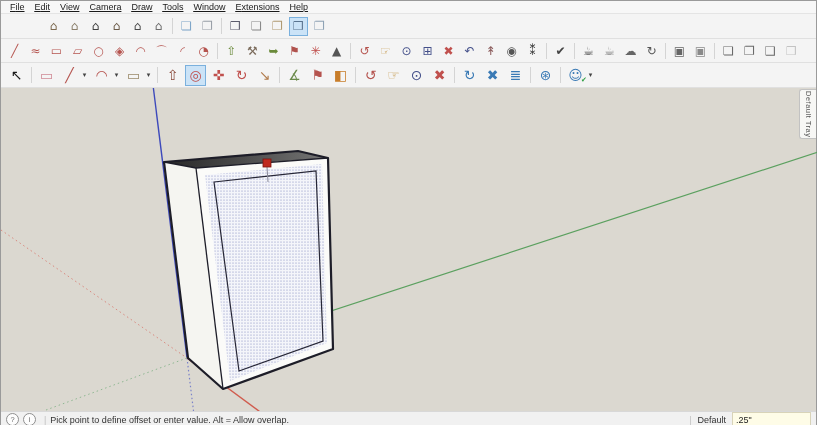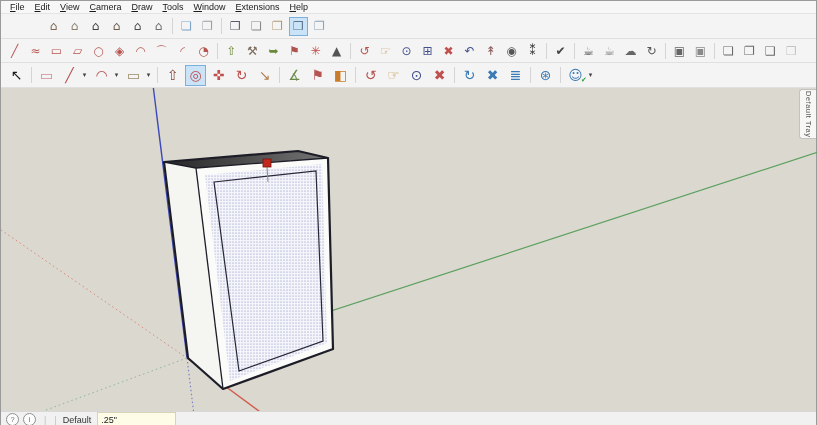--- a/index.html
+++ b/index.html
@@ -1,20 +1,20 @@
 <!DOCTYPE html>
 <html><head>
 <meta charset="utf-8">
 <style>
   html,body{margin:0;padding:0;}
   body{width:817px;height:425px;overflow:hidden;font-family:"Liberation Sans",sans-serif;background:#fff;}
   #window{width:817px;height:425px;box-sizing:border-box;border:1px solid #9a9a9a;display:flex;flex-direction:column;}
   
   #menu-bar{height:12px;flex:0 0 12px;display:flex;align-items:center;padding-left:4px;background:#f7f7f7;border-bottom:1px solid #e4e4e4;font-size:9px;}
-  .menu-item{padding:0 5px;color:#1a1a1a;cursor:default;white-space:nowrap;}
+  .menu-item{padding:0 5px;color:#1a1a1a;cursor:default;white-space:nowrap;text-decoration:underline;}
   .menu-item u{text-decoration:underline;}
   
   .toolbar{display:flex;align-items:center;background:#f4f4f4;border-bottom:1px solid #e0e0e0;flex:0 0 auto;}
   #toolbar-row1{height:24px;padding-left:42px;}
   #toolbar-row2{height:23px;padding-left:3px;}
   #toolbar-row3{height:24px;padding-left:4px;}
   .tb{width:19px;height:19px;border:1px solid transparent;background:transparent;display:flex;align-items:center;justify-content:center;padding:0;margin:0 1px;position:relative;font-family:"DejaVu Sans",sans-serif;}
   #toolbar-row3 .tb{width:21px;height:21px;}
   .tb .glyph{font-size:12px;line-height:1;position:relative;}
   #toolbar-row3 .tb .glyph{font-size:14px;}
@@ -327,18 +327,19 @@
     </svg>
     <div id="default-tray-tab" data-name="default-tray-tab">
       <span data-name="default-tray-label">Default Tray</span>
     </div>
   </div>
 
   <div id="status-bar" data-name="status-bar">
     <div class="sb-circle" data-name="help-icon">?</div>
     <div class="sb-circle" data-name="info-icon">i</div>
     <span class="sb-divider" data-name="status-divider-left">|</span>
+    <span id="status-message" data-name="status-message">Pick point to define offset or enter value. Alt = Allow overlap.</span>
     <span class="sb-divider" data-name="status-divider-right">|</span>
     <span id="distance-label" data-name="distance-label">Default</span>
     <div id="measurements-box" data-name="measurements-box">.25"</div>
   </div>
 
 </div>
 
 </body></html>

